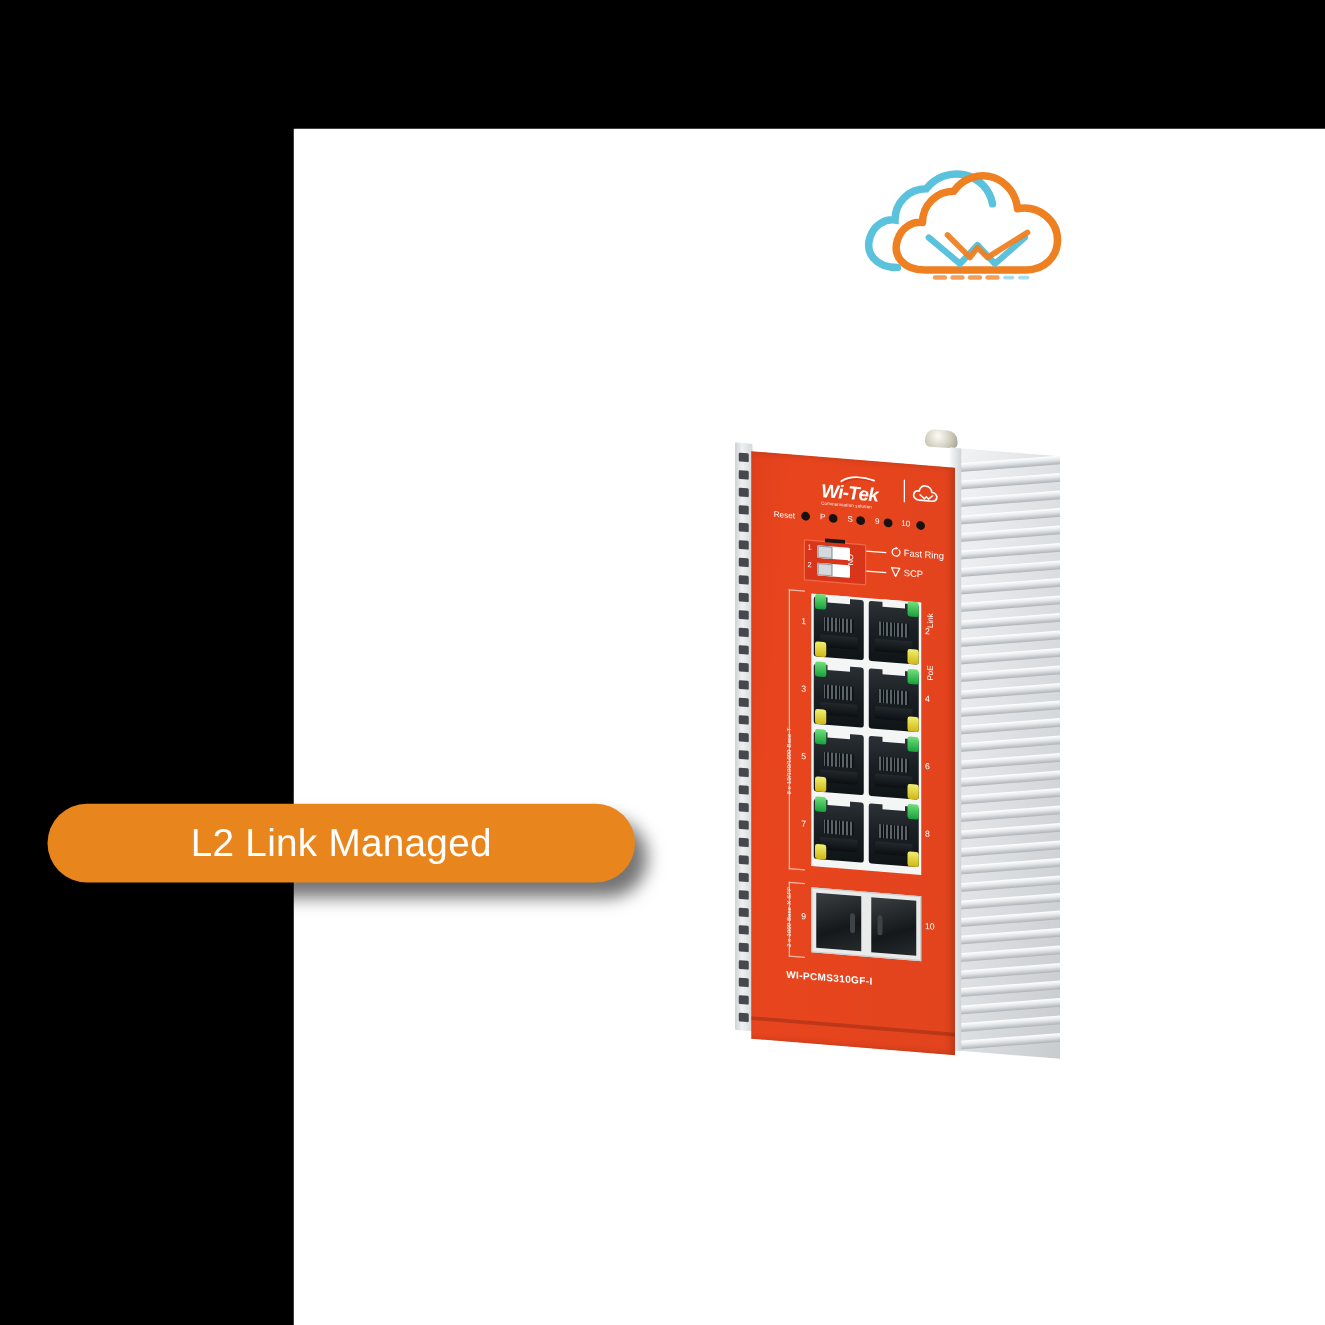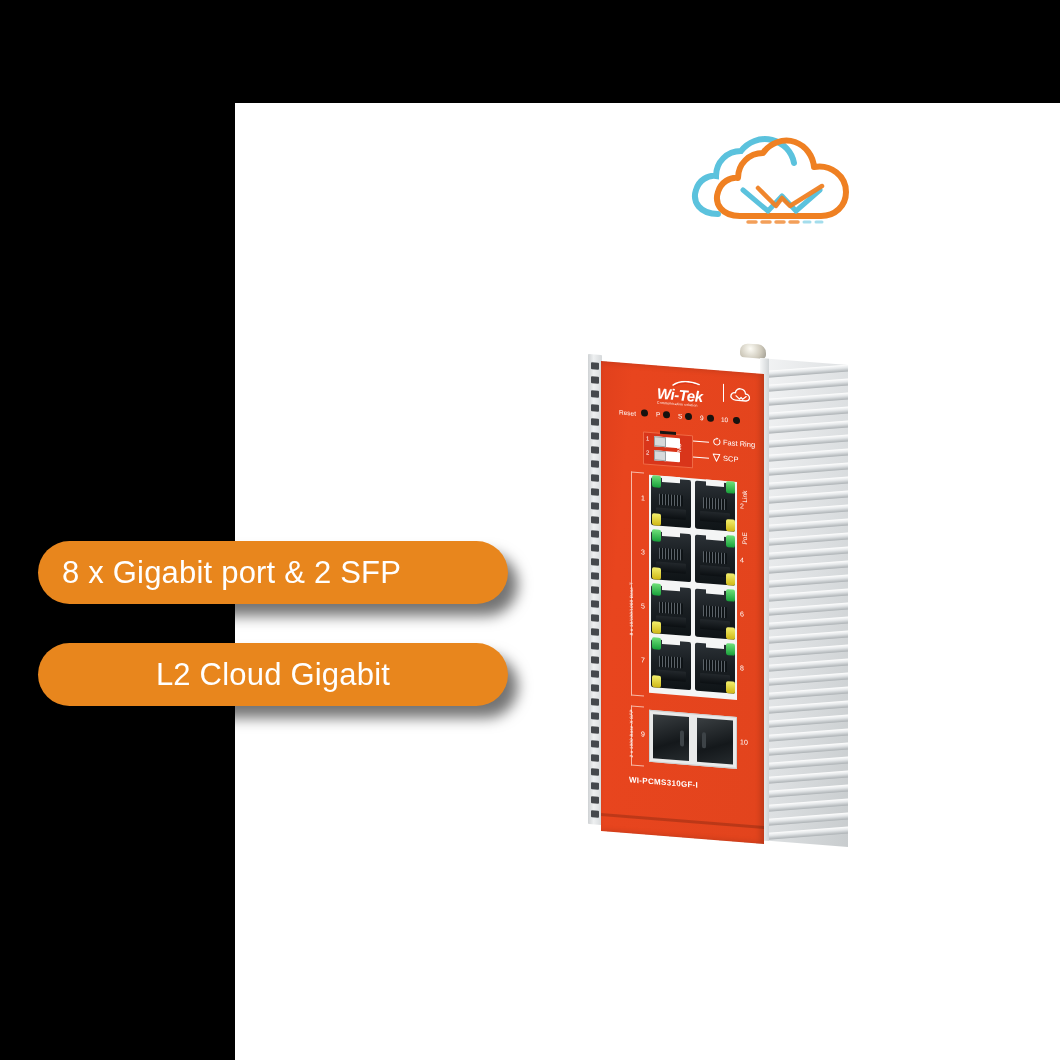--- a/index.html
+++ b/index.html
@@ -140,25 +140,22 @@
         <line x1="90" y1="104" x2="98" y2="104"></line>
         <line x1="104" y1="104" x2="112" y2="104"></line>
       </g>
       <g stroke="#5bc2dd" stroke-width="3" stroke-linecap="round" opacity=".55">
         <line x1="118" y1="104" x2="124" y2="104"></line>
         <line x1="130" y1="104" x2="136" y2="104"></line>
       </g>
     </svg>
   </div>
 
-  <div class="badge" id="badge-1">
-    <span>8 x Gigabit port &amp; 2 SFP</span>
-  </div>
   <div class="badge" id="badge-2">
-    <span>L2 Cloud Gigabit</span>
+    <span>L2 Link Managed</span>
   </div>
 
   <div id="device">
 
     <div id="top-screw"></div>
 
     <div id="vent-strip">
       <div class="vent-slot" style="top:8px"></div>
         <div class="vent-slot" style="top:22px"></div>
       <div class="vent-slot" style="top:36px"></div>

